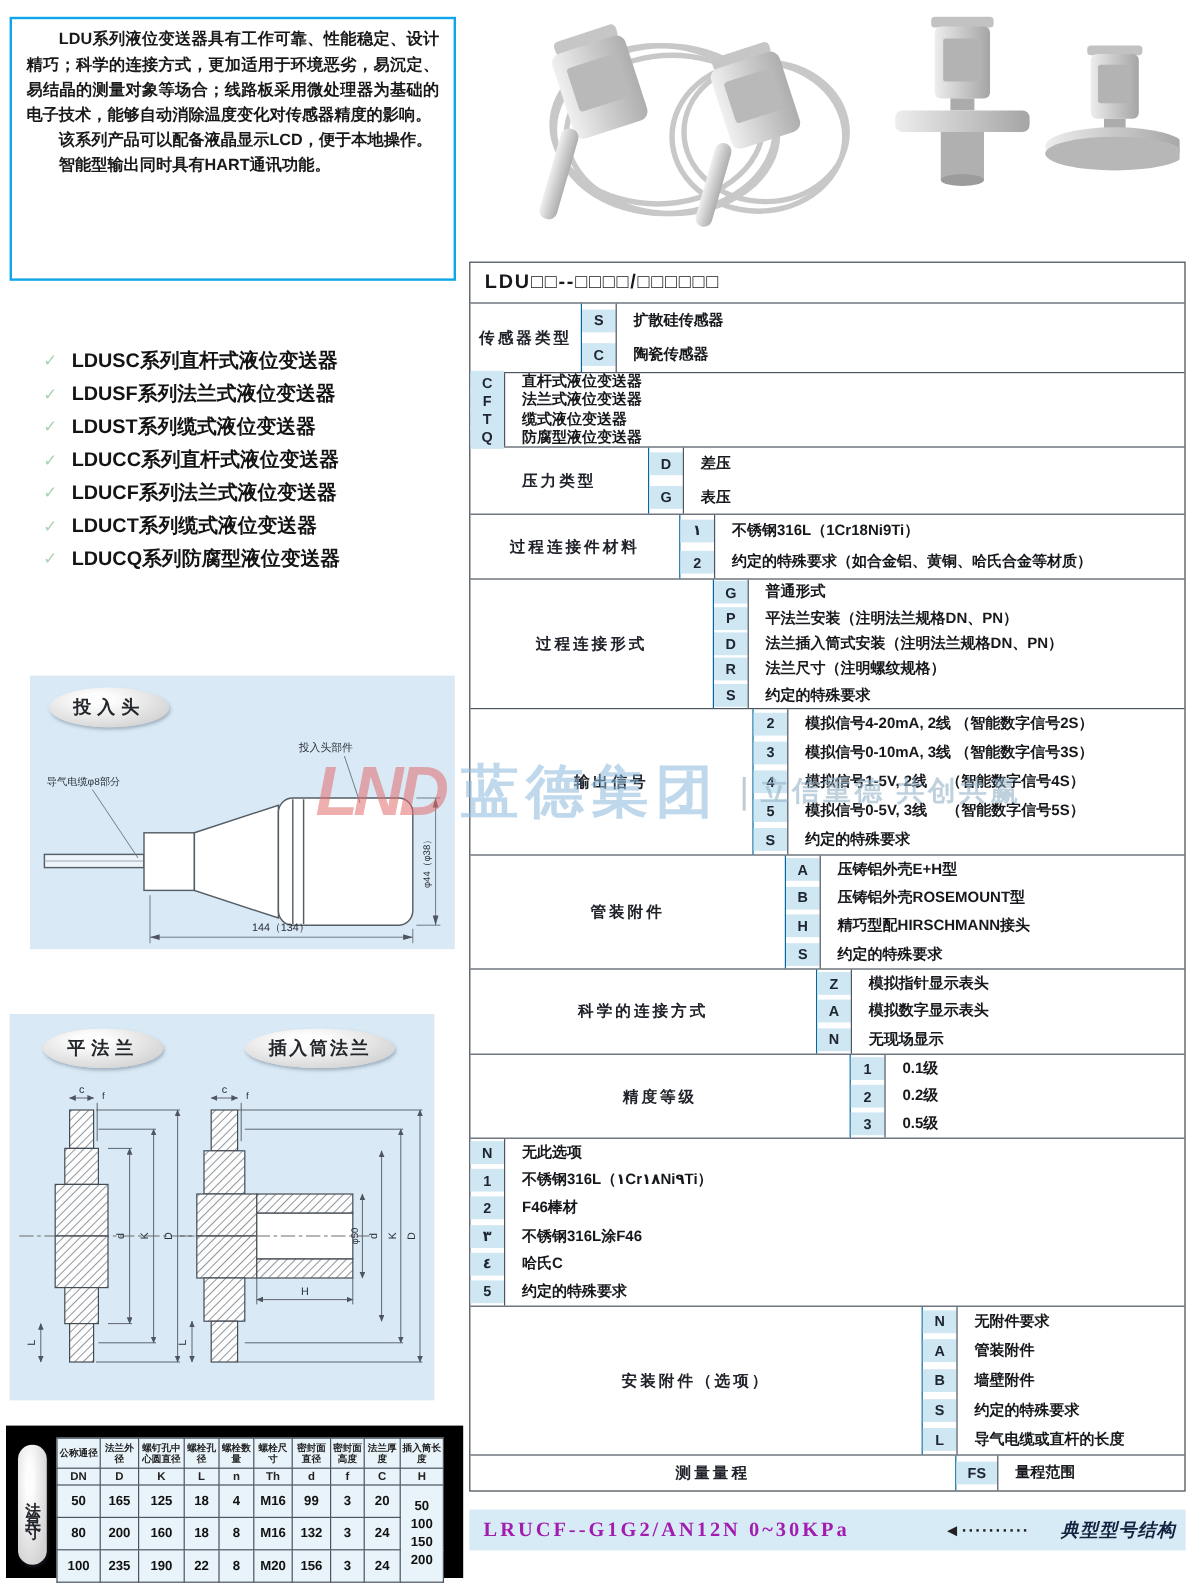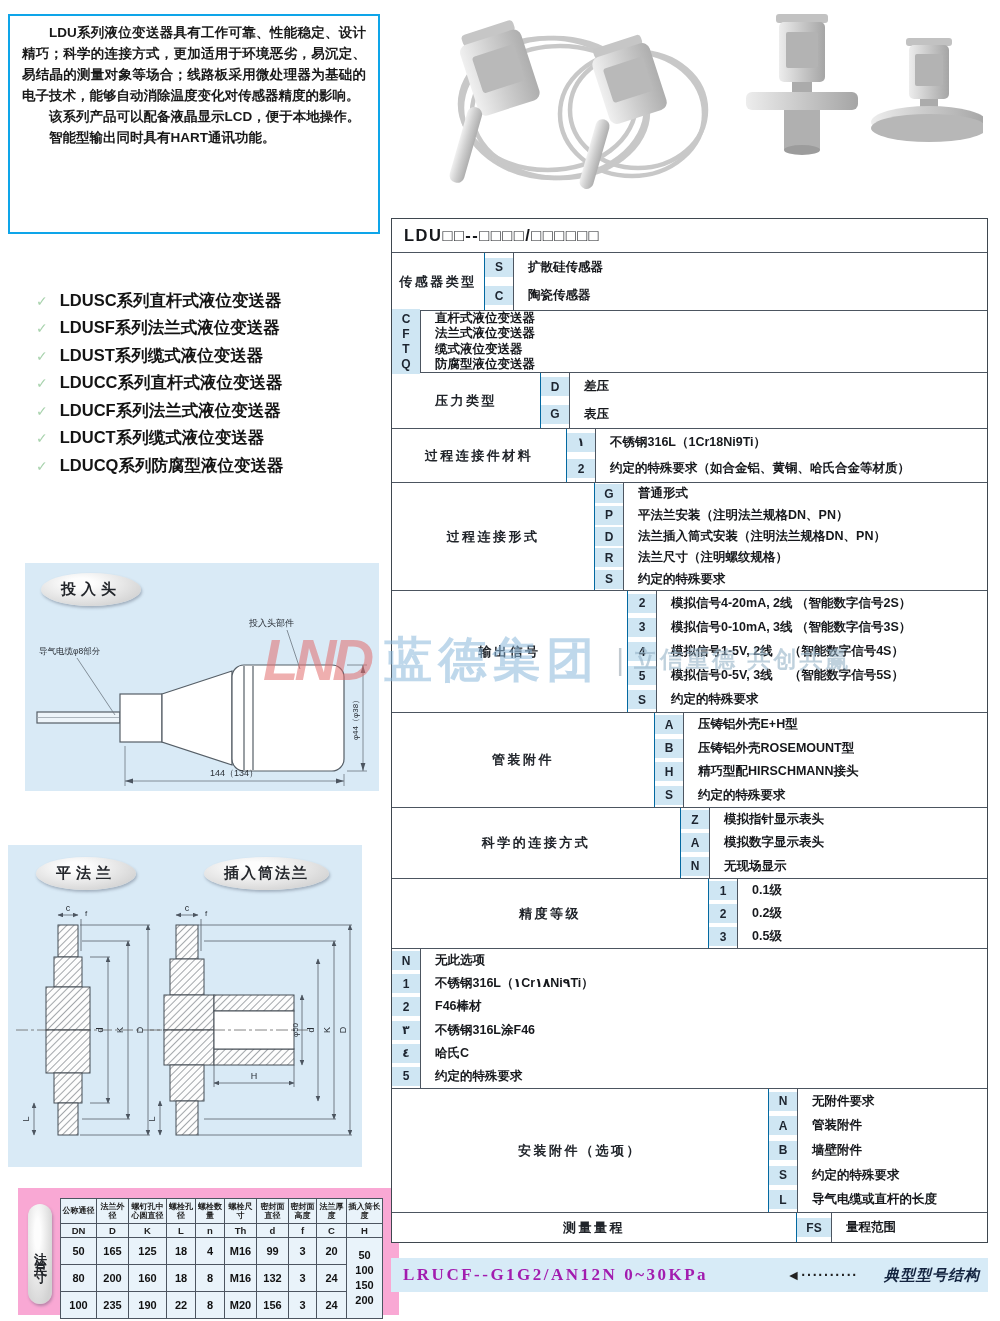--- a/index.html
+++ b/index.html
@@ -298,21 +298,21 @@
         <text transform="rotate(-90 156 105)" x="156" y="105" font-size="9" text-anchor="middle">d</text>
         <text transform="rotate(-90 172 105)" x="172" y="105" font-size="9" text-anchor="middle">K</text>
         <text transform="rotate(-90 188 105)" x="188" y="105" font-size="9" text-anchor="middle">D</text>
         <text x="29" y="-14" font-size="9" text-anchor="middle">c</text>
         <text x="47" y="-9" font-size="8">f</text>
         <text transform="rotate(-90 -3 194)" x="-3" y="194" font-size="9" text-anchor="middle">L</text>
       </g>
     </svg>
   </div>
 
-  <div class="panel" style="left:18px;top:1188px;width:381px;height:127px;background:#f9a8d4;">
+  <div class="panel" style="left:5px;top:1188px;width:381px;height:127px;background:#000000;">
     <div class="ribbon">法兰尺寸</div>
     <table class="fsize">
       <colgroup>
         <col style="width:36px">
           <col style="width:32px">
           <col style="width:38px">
           <col style="width:29px">
           <col style="width:29px">
         <col style="width:32px">
           <col style="width:32px">

